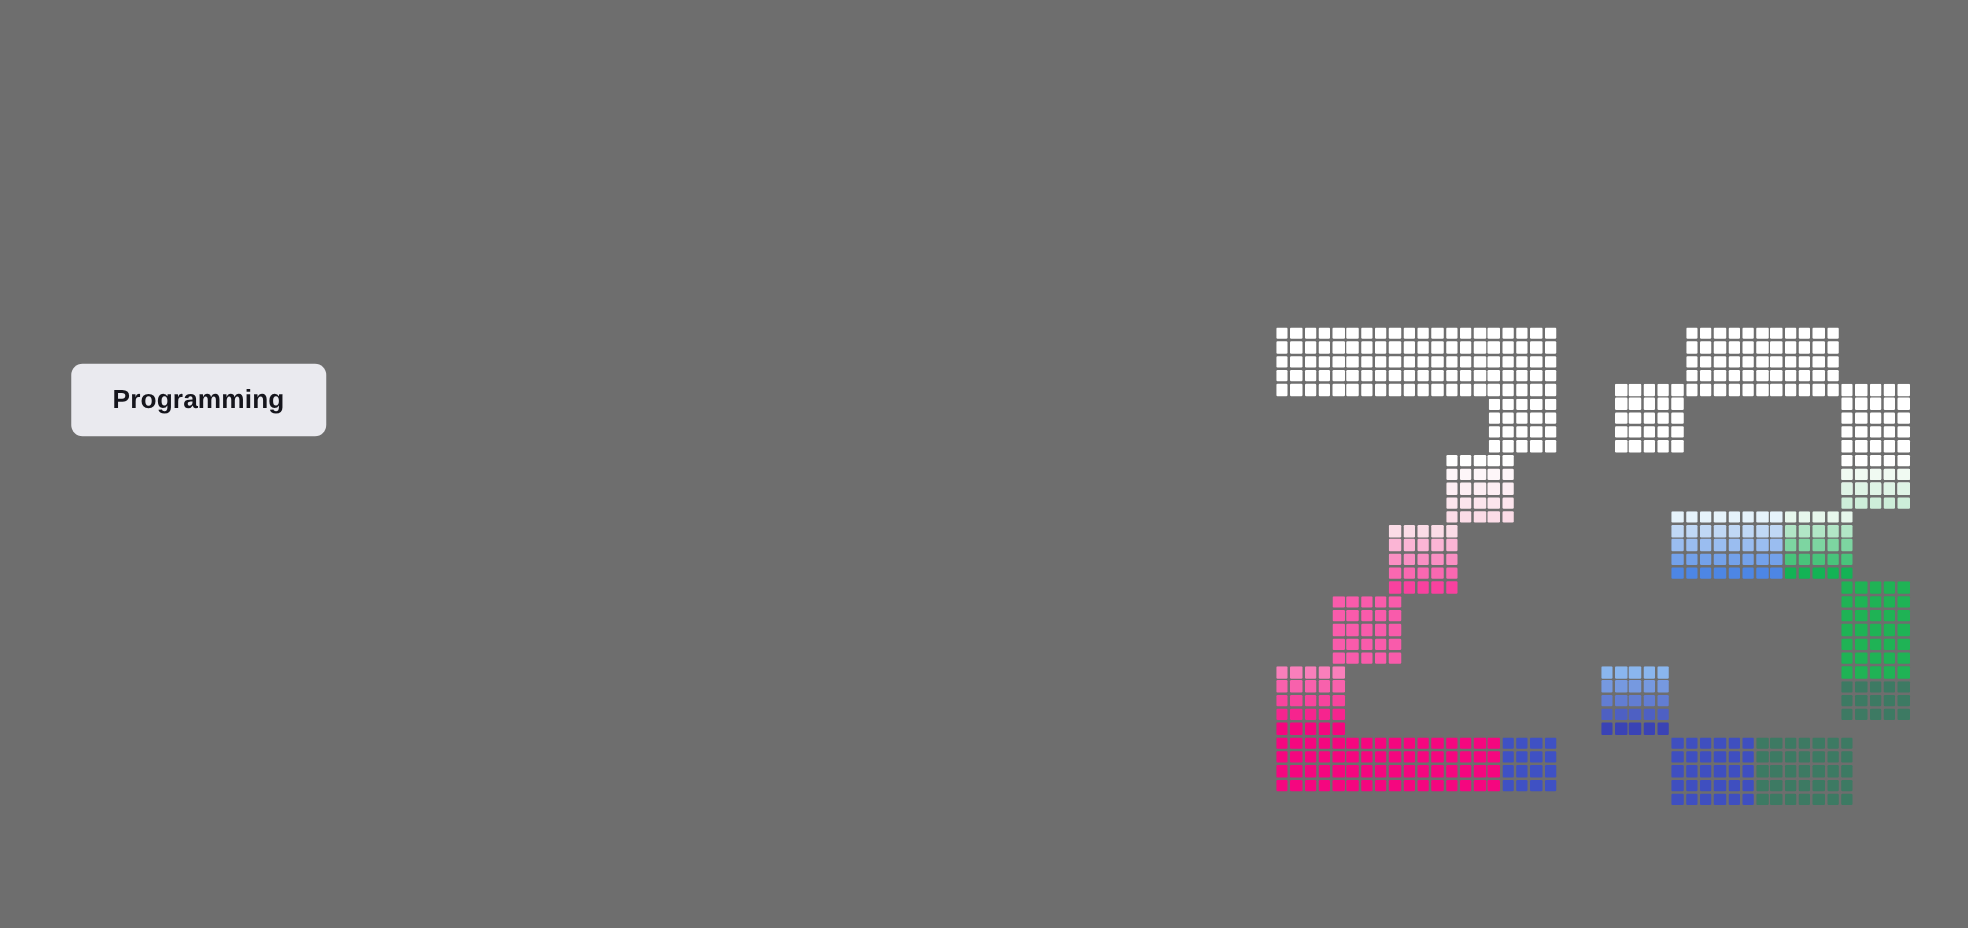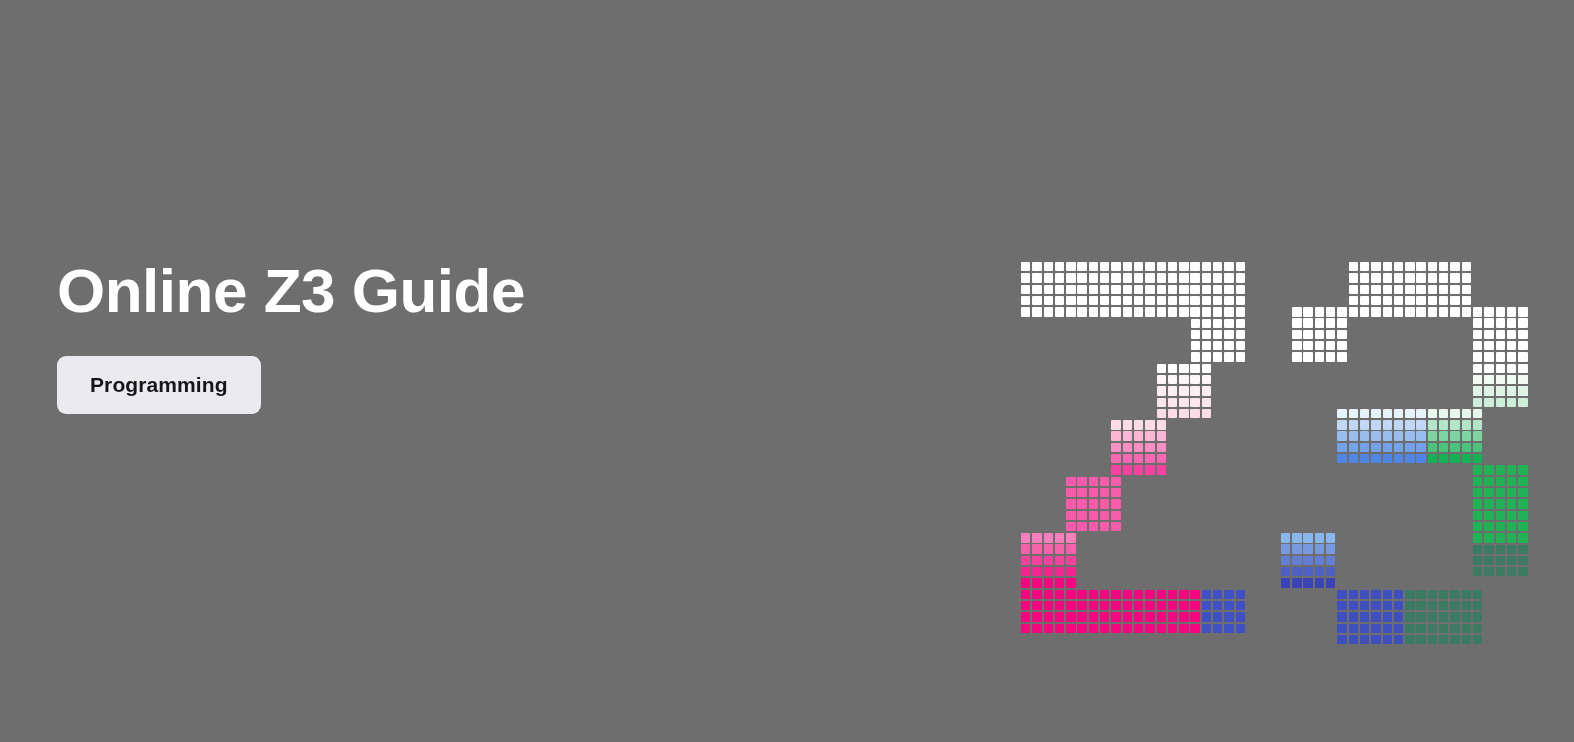--- a/index.html
+++ b/index.html
@@ -83,21 +83,20 @@
   .pixel-cell {
     border-radius: 1px;
   }
 </style>
 </head>
 <body>
 
 <div id="hero">
 
   <div id="hero-text">
-    <h1 id="page-title">Online Z3 Guide</h1>
 
     <div id="cta-row">
       <button class="cta-button">Programming</button>
     </div>
   </div>
 
   <div id="logo">
       <div style="position: absolute; left: 0px; top: 0px;">
         <div class="pixel-block" style="left: 0px; top: 0px; width: 226px; height: 56.5px; grid-template-columns: repeat(20, 11.3px); grid-template-rows: repeat(5, 11.3px);">
           <div class="pixel-cell" style="width: 9.4px; height: 9.4px; background: rgb(255, 255, 255);"></div>

